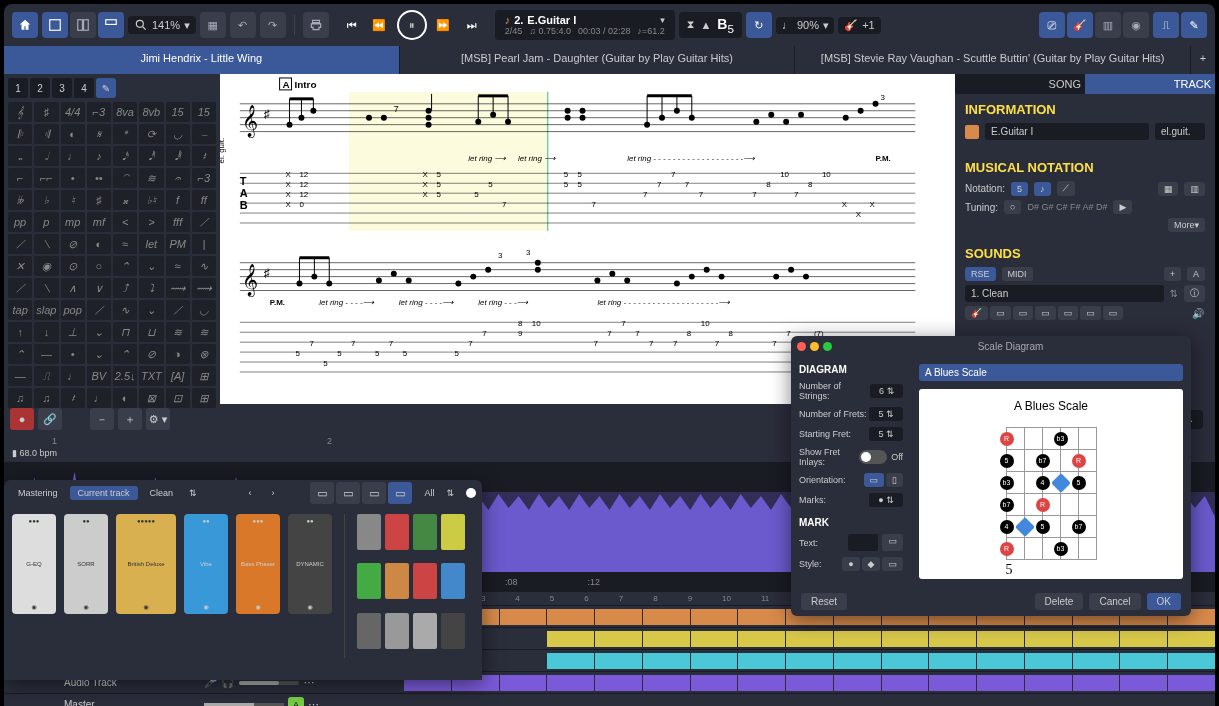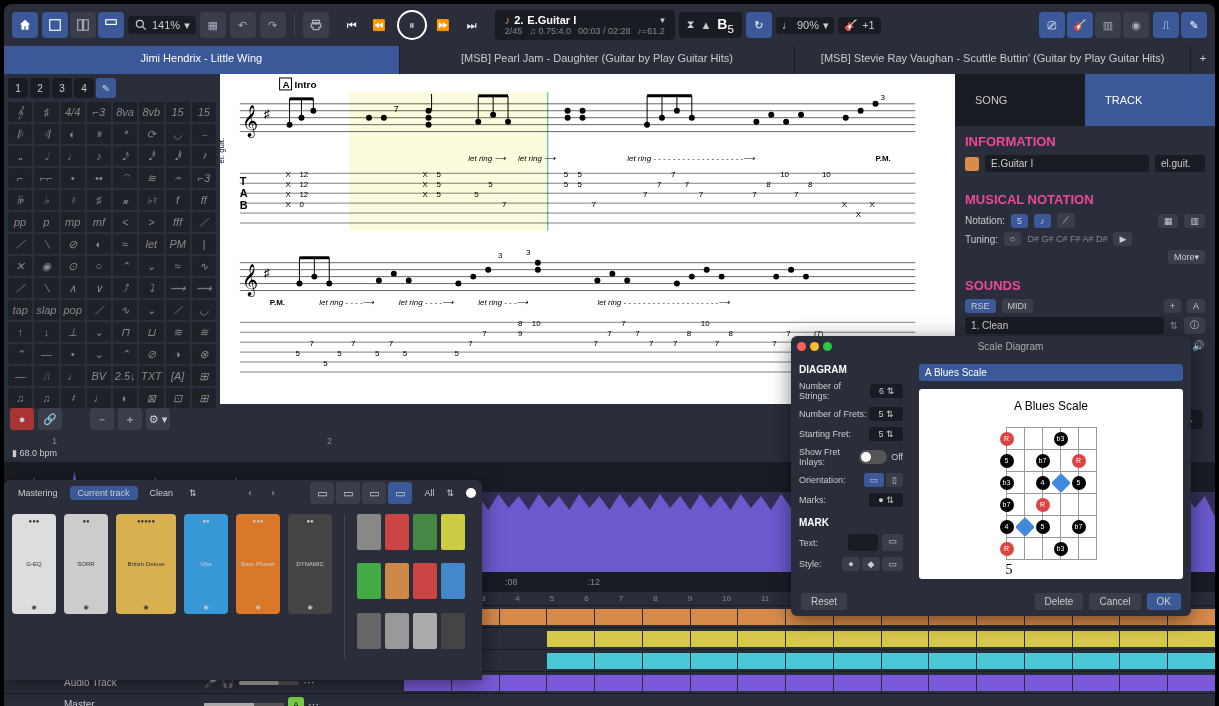--- a/index.html
+++ b/index.html
@@ -24,24 +24,24 @@
 .lp-top { display:flex; gap:2px; margin-bottom:4px; }
 .lp-num { width:20px; height:20px; background:#1a1c24; border-radius:3px; display:flex; align-items:center; justify-content:center; font-size:10px; cursor:pointer; }
 .lp-num.active { background:#3b5998; }
 .lp-btns { display:flex; gap:4px; margin-bottom:6px; }
 .lp-btn { flex:1; background:#3a3d4a; border-radius:4px; padding:4px; text-align:center; font-size:10px; cursor:pointer; }
 .palette { display:grid; grid-template-columns:repeat(8,1fr); gap:2px; }
 .pal-item { height:20px; background:#1f2128; border-radius:2px; display:flex; align-items:center; justify-content:center; color:#888; font-size:11px; cursor:pointer; font-style:italic; }
 .score-area { flex:1; background:#fff; position:relative; overflow:hidden; }
 .right-panel { width:260px; background:#2a2d3a; padding:0; }
 .rp-tabs { display:flex; }
-.rp-tab { flex:1; padding:20px; text-align:left; font-size:11px; cursor:pointer; background:#1a1c24; }
+.rp-tab { flex:1; padding:4px; text-align:right; font-size:11px; cursor:pointer; background:#1a1c24; }
 .rp-tab.active { background:#3b5998; color:#fff; }
 .rp-section { padding:8px 10px; }
-.rp-heading { font-size:13px; font-weight:bold; color:#ec4899; margin-bottom:6px; }
+.rp-heading { font-size:13px; font-weight:bold; color:#fde047; margin-bottom:6px; }
 .rp-input { background:#1a1c24; border:none; color:#ccc; padding:3px 6px; border-radius:3px; font-size:10px; width:100%; }
 .rp-row { display:flex; align-items:center; gap:6px; margin-bottom:4px; font-size:10px; }
 .rp-chip { background:#3b5998; padding:2px 6px; border-radius:3px; font-size:9px; }
 .rp-chip.gray { background:#3a3d4a; }
 .bottom-area { margin:0 4px; background:#2a2d3a; }
 .bottom-toolbar { height:30px; display:flex; align-items:center; padding:0 6px; gap:4px; }
 .bt-btn { width:24px; height:22px; background:#3a3d4a; border-radius:3px; display:flex; align-items:center; justify-content:center; cursor:pointer; }
 .filter-select { background:#1a1c24; border-radius:4px; padding:4px 10px; min-width:110px; font-size:10px; margin-right:6px; }
 .waveform { height:110px; background:#1a1c24; position:relative; overflow:hidden; }
 .wave-svg { width:100%; height:100%; }

